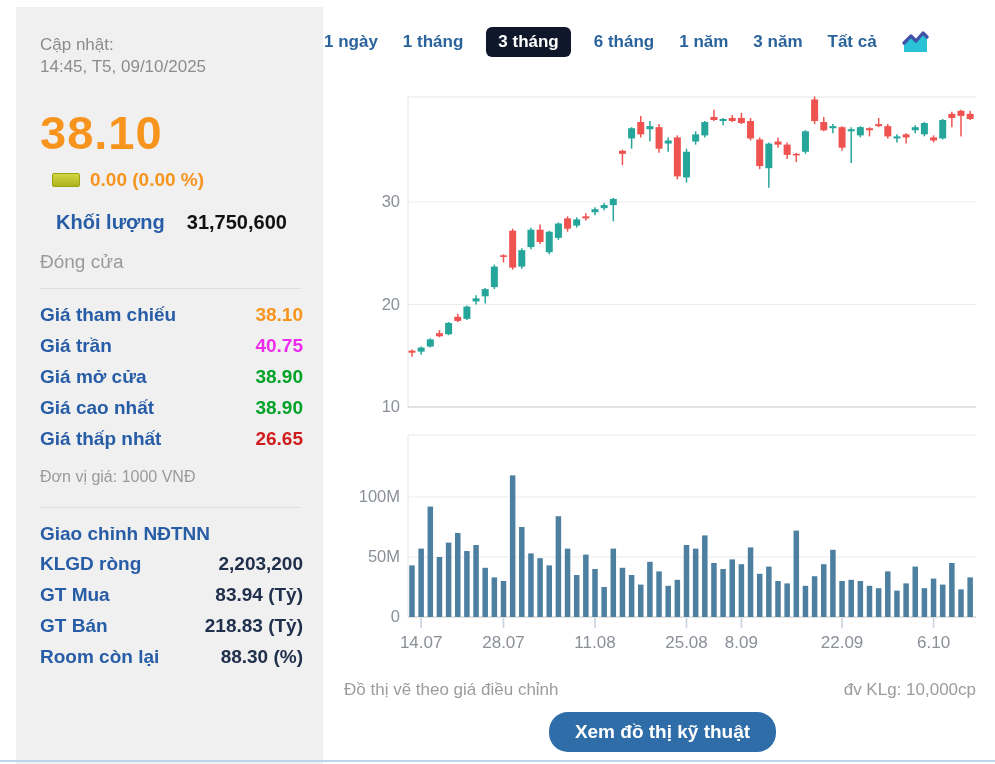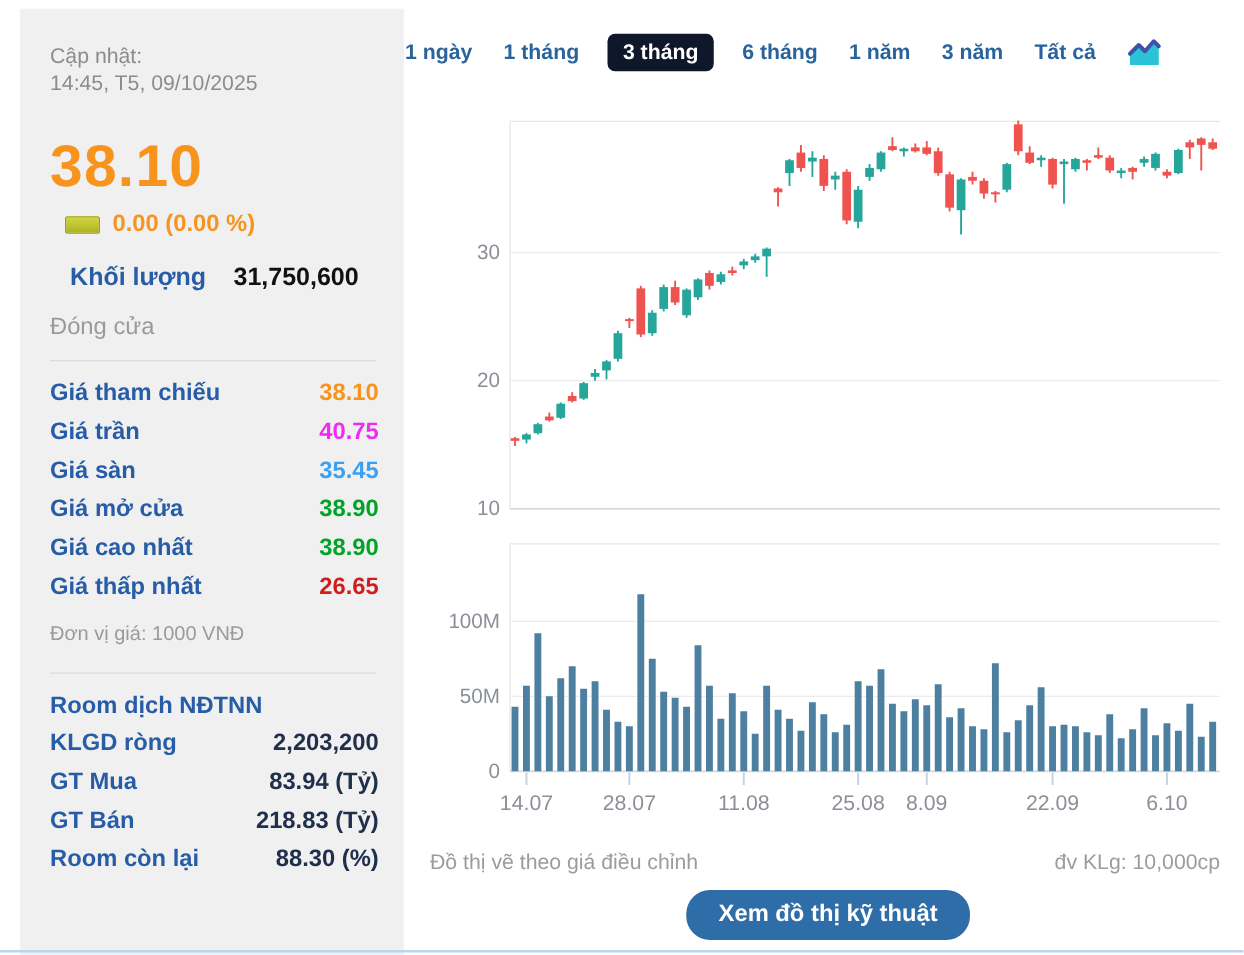--- a/index.html
+++ b/index.html
@@ -75,42 +75,38 @@
     <div class="rows" id="price-rows">
         <div class="p-row">
           <span class="lbl">Giá tham chiếu</span>
           <span class="val" style="color: rgb(247, 148, 30);">38.10</span>
         </div>
         <div class="p-row">
           <span class="lbl">Giá trần</span>
           <span class="val" style="color: rgb(238, 43, 238);">40.75</span>
         </div>
         <div class="p-row">
-          <span class="lbl">Giá sàn</span>
-          <span class="val" style="color: rgb(59, 160, 240);">35.45</span>
-        </div>
-        <div class="p-row">
           <span class="lbl">Giá mở cửa</span>
           <span class="val" style="color: rgb(0, 163, 39);">38.90</span>
         </div>
         <div class="p-row">
           <span class="lbl">Giá cao nhất</span>
           <span class="val" style="color: rgb(0, 163, 39);">38.90</span>
         </div>
         <div class="p-row">
           <span class="lbl">Giá thấp nhất</span>
           <span class="val" style="color: rgb(207, 29, 29);">26.65</span>
         </div>
       </div>
 
     <div class="unit-note">Đơn vị giá: 1000 VNĐ</div>
 
     <div class="divider" style="margin-top:21px;"></div>
 
-    <div class="fx-title" style="margin-top:10px;">Room dịch NĐTNN</div>
+    <div class="fx-title" style="margin-top:10px;">Giao chỉnh NĐTNN</div>
     <div id="foreign-rows">
         <div class="f-row">
           <span class="lbl">KLGD ròng</span>
           <span class="val">2,203,200</span>
         </div>
         <div class="f-row">
           <span class="lbl">GT Mua</span>
           <span class="val">83.94 (Tỷ)</span>
         </div>
         <div class="f-row">

